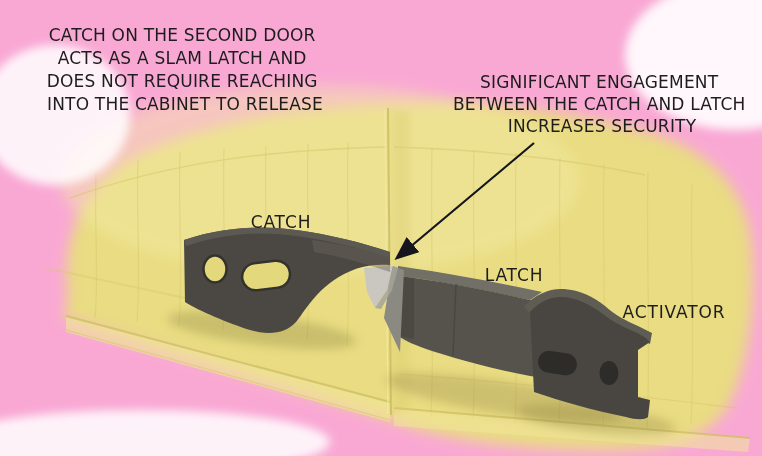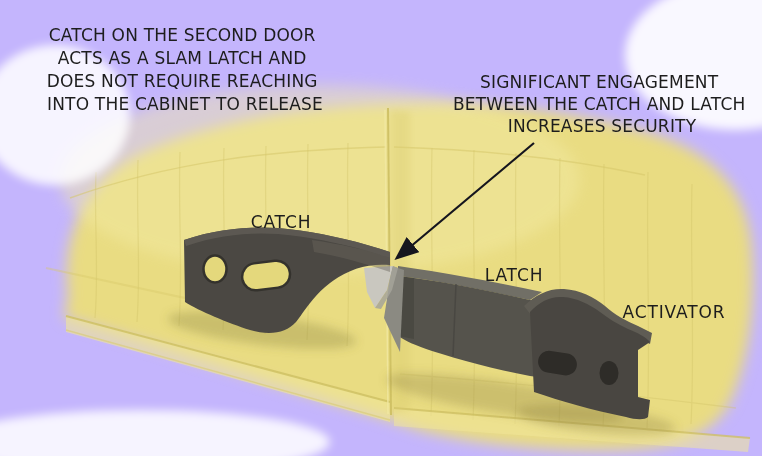--- a/index.html
+++ b/index.html
@@ -1,19 +1,19 @@
 <!DOCTYPE html>
 <html><head>
 <meta charset="utf-8">
 <style>
   html,body{margin:0;padding:0;background:#ffffff;}
   .stage{
     position:relative;
     width:762px;height:456px;
-    background:#c4b5fd;
+    background:#f9a8d4;
     overflow:hidden;
     font-family:"DejaVu Sans", sans-serif;
   }
   svg{display:block;}
   .ann{
     font-family:"DejaVu Sans", sans-serif;
     font-size:17px;
     letter-spacing:.2px;
   }
   .lbl{

